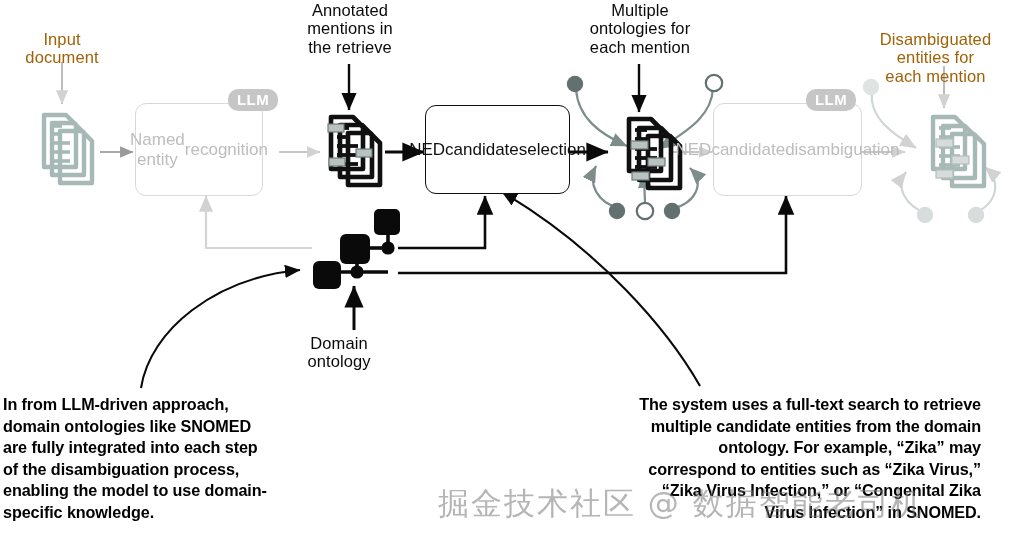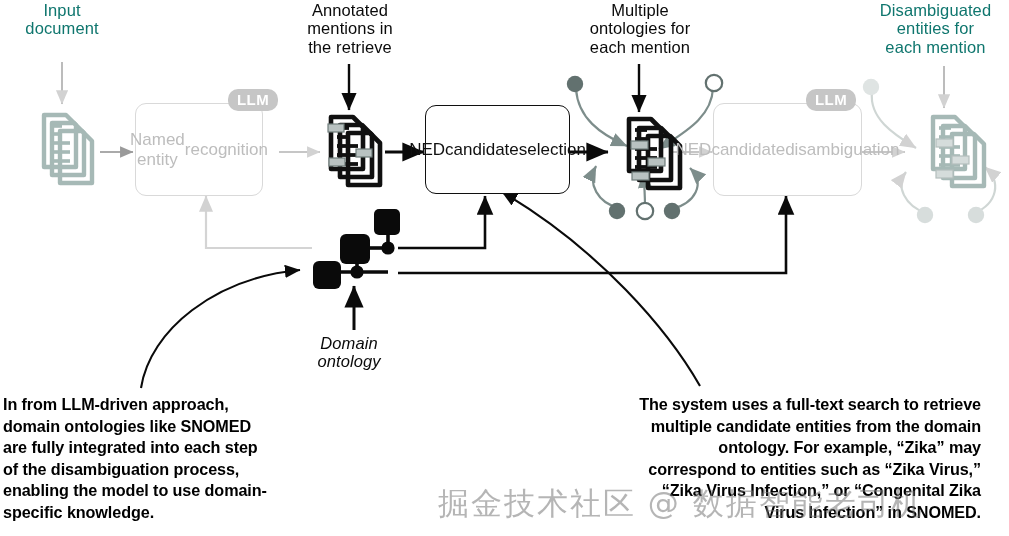--- a/index.html
+++ b/index.html
@@ -1,21 +1,21 @@
 <!DOCTYPE html>
 <html><head>
 <meta charset="utf-8">
 <style>
   html,body{margin:0;padding:0;background:#ffffff;}
   body{width:1009px;height:536px;overflow:hidden;font-family:"Liberation Sans",sans-serif;}
   #stage{position:relative;width:1009px;height:536px;background:#fff;}
   #wires{position:absolute;left:0;top:0;width:1009px;height:536px;}
 
   .lbl{position:absolute;text-align:center;line-height:1.12;font-size:16.5px;color:#0a0a0a;letter-spacing:.1px;}
-  .lbl.faded{color:#0f766e;}
+  .lbl.faded{color:#a16207;margin-top:29px;}
 
   .procbox{position:absolute;box-sizing:border-box;border:1.6px solid #d9d9d9;border-radius:11px;background:#fff;
            display:flex;align-items:center;justify-content:center;text-align:center;line-height:1.17;
            font-size:17px;color:#bdbdbd;}
   .procbox.dark{border-color:#101010;color:#101010;border-width:1.7px;}
 
   .llm{position:absolute;background:#c6c6c6;color:#ffffff;border-radius:10px;font-size:15px;font-weight:bold;
        letter-spacing:.4px;padding:2px 9px 3px 9px;line-height:1.15;}
 
   .callout{position:absolute;font-size:16.2px;line-height:1.33;color:#000;font-weight:bold;letter-spacing:-.1px;}
@@ -220,21 +220,21 @@
       <span style="display:block">ontologies for</span>
       <span style="display:block">each mention</span>
     </div>
 
   <div class="lbl faded" style="left:862px;top:1px;width:147px;">
       <span style="display:block">Disambiguated</span>
       <span style="display:block">entities for</span>
       <span style="display:block">each mention</span>
     </div>
 
-  <div class="lbl" style="left:296px;top:334px;width:106px;font-style:italic;">
+  <div class="lbl" style="left:286px;top:334px;width:106px;">
       <span style="display:block">Domain</span>
       <span style="display:block">ontology</span>
     </div>
 
   <div class="procbox" style="left:135px;top:103px;width:128px;height:93px;">
       <span style="display:block">Named entity</span>
       <span style="display:block">recognition</span>
     </div>
   <div class="llm" style="left:228px;top:89px;">LLM</div>
 

